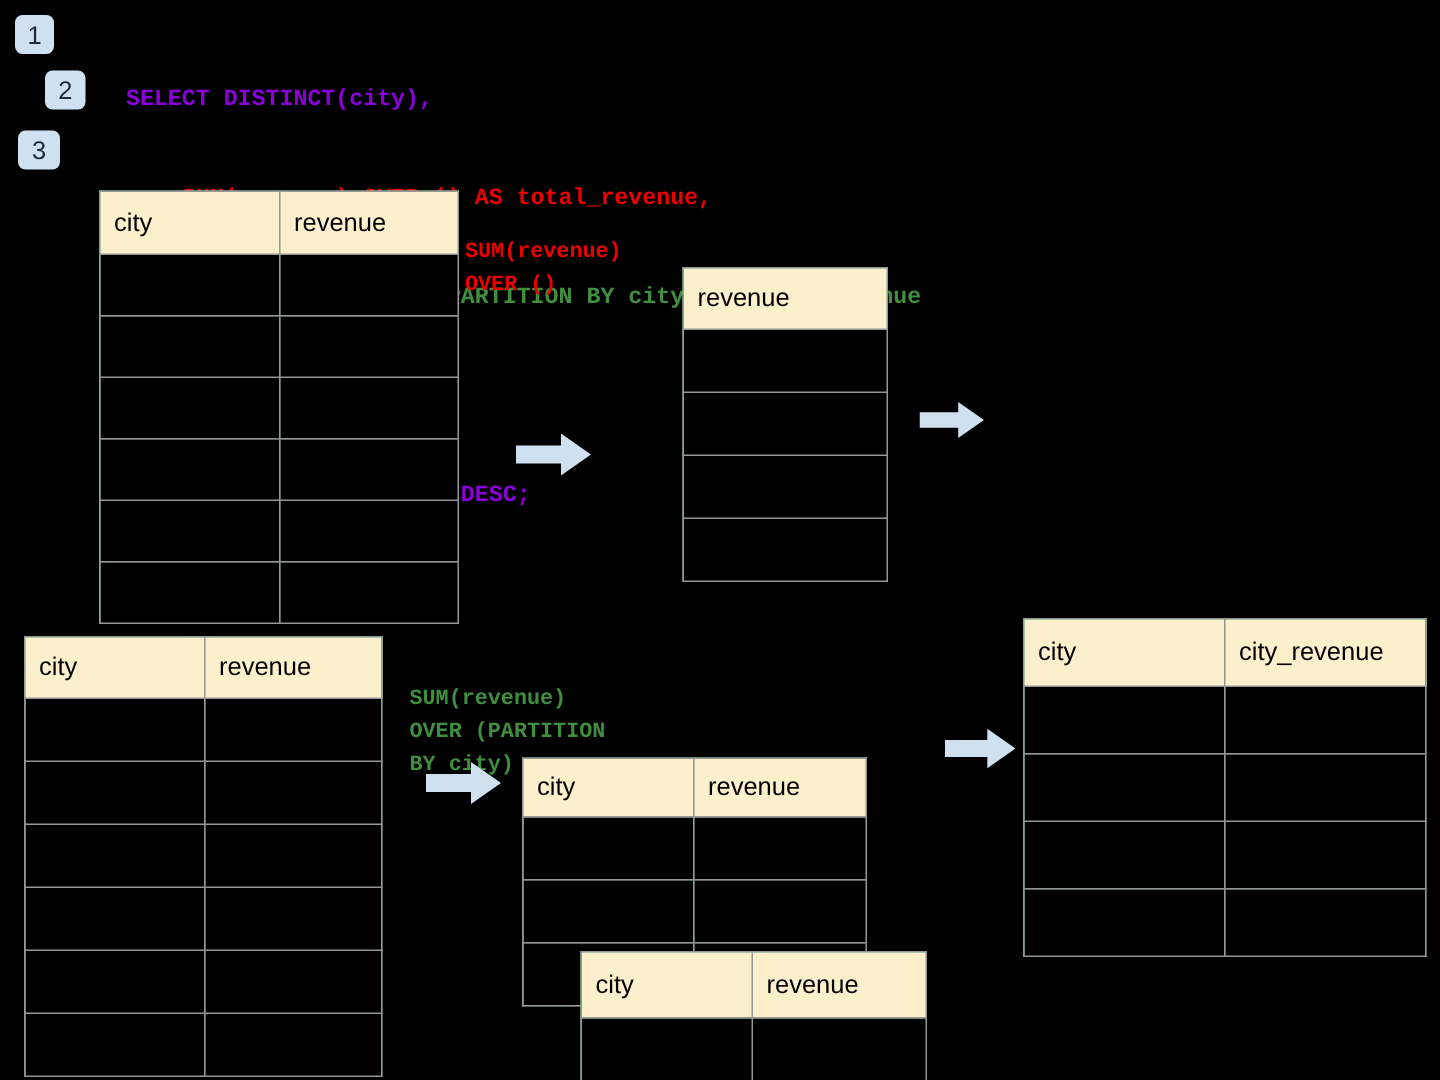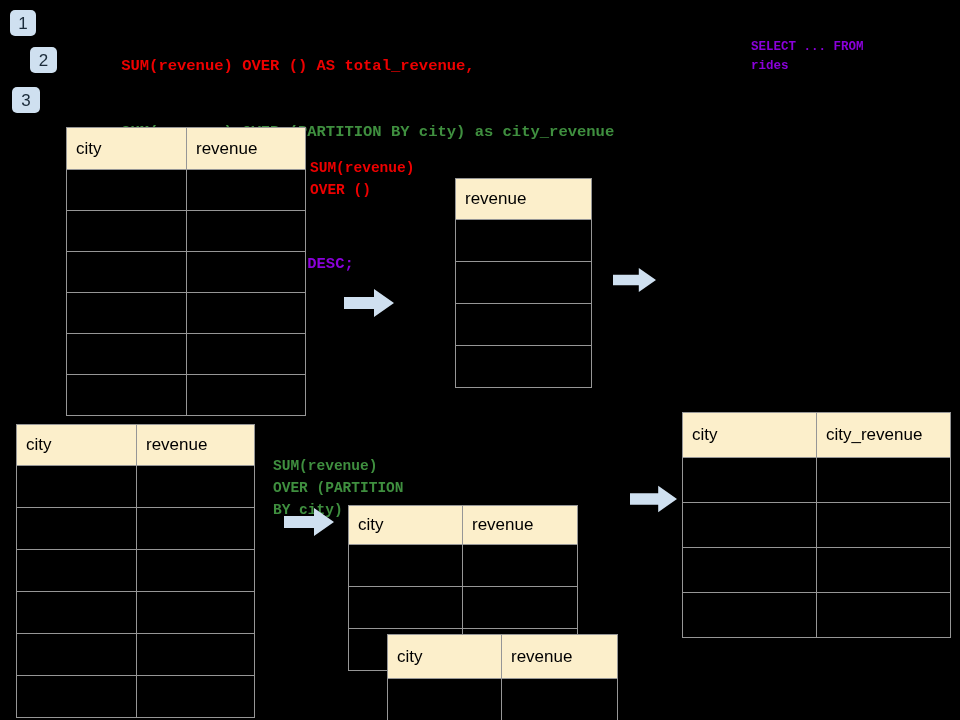--- a/index.html
+++ b/index.html
@@ -93,28 +93,27 @@
     <span>1</span>
   </div>
   <div class="badge" style="left:30px; top:47px; width:27px; height:26px;">
     <span>2</span>
   </div>
   <div class="badge" style="left:12px; top:87px; width:28px; height:26px;">
     <span>3</span>
   </div>
 
   <div class="code" style="left:84px; top:11px;">
+    <div class="code-line c-purple">SELECT DISTINCT(city),</div>
     <div class="code-line c-red">    SUM(revenue) OVER () AS total_revenue,</div>
     <div class="code-line c-green">    SUM(revenue) OVER (PARTITION BY city) as city_revenue</div>
     <div class="code-line c-purple">  FROM rides</div>
     <div class="code-line c-purple">  ORDER by city_revenue DESC;</div>
   </div>
 
-  <div class="annot annot-sm c-purple" style="left:751px; top:38px;">SELECT ... FROM
-rides</div>
 
   <div class="annot annot-md c-red" style="left:310px; top:138px;">SUM(revenue)
 OVER ()</div>
 
   <div class="annot annot-md c-green" style="left:273px; top:436px;">SUM(revenue)
 OVER (PARTITION
 BY city)</div>
 
   <table class="tbl" style="left:66px; top:127px; width:239px;">
     <colgroup>

